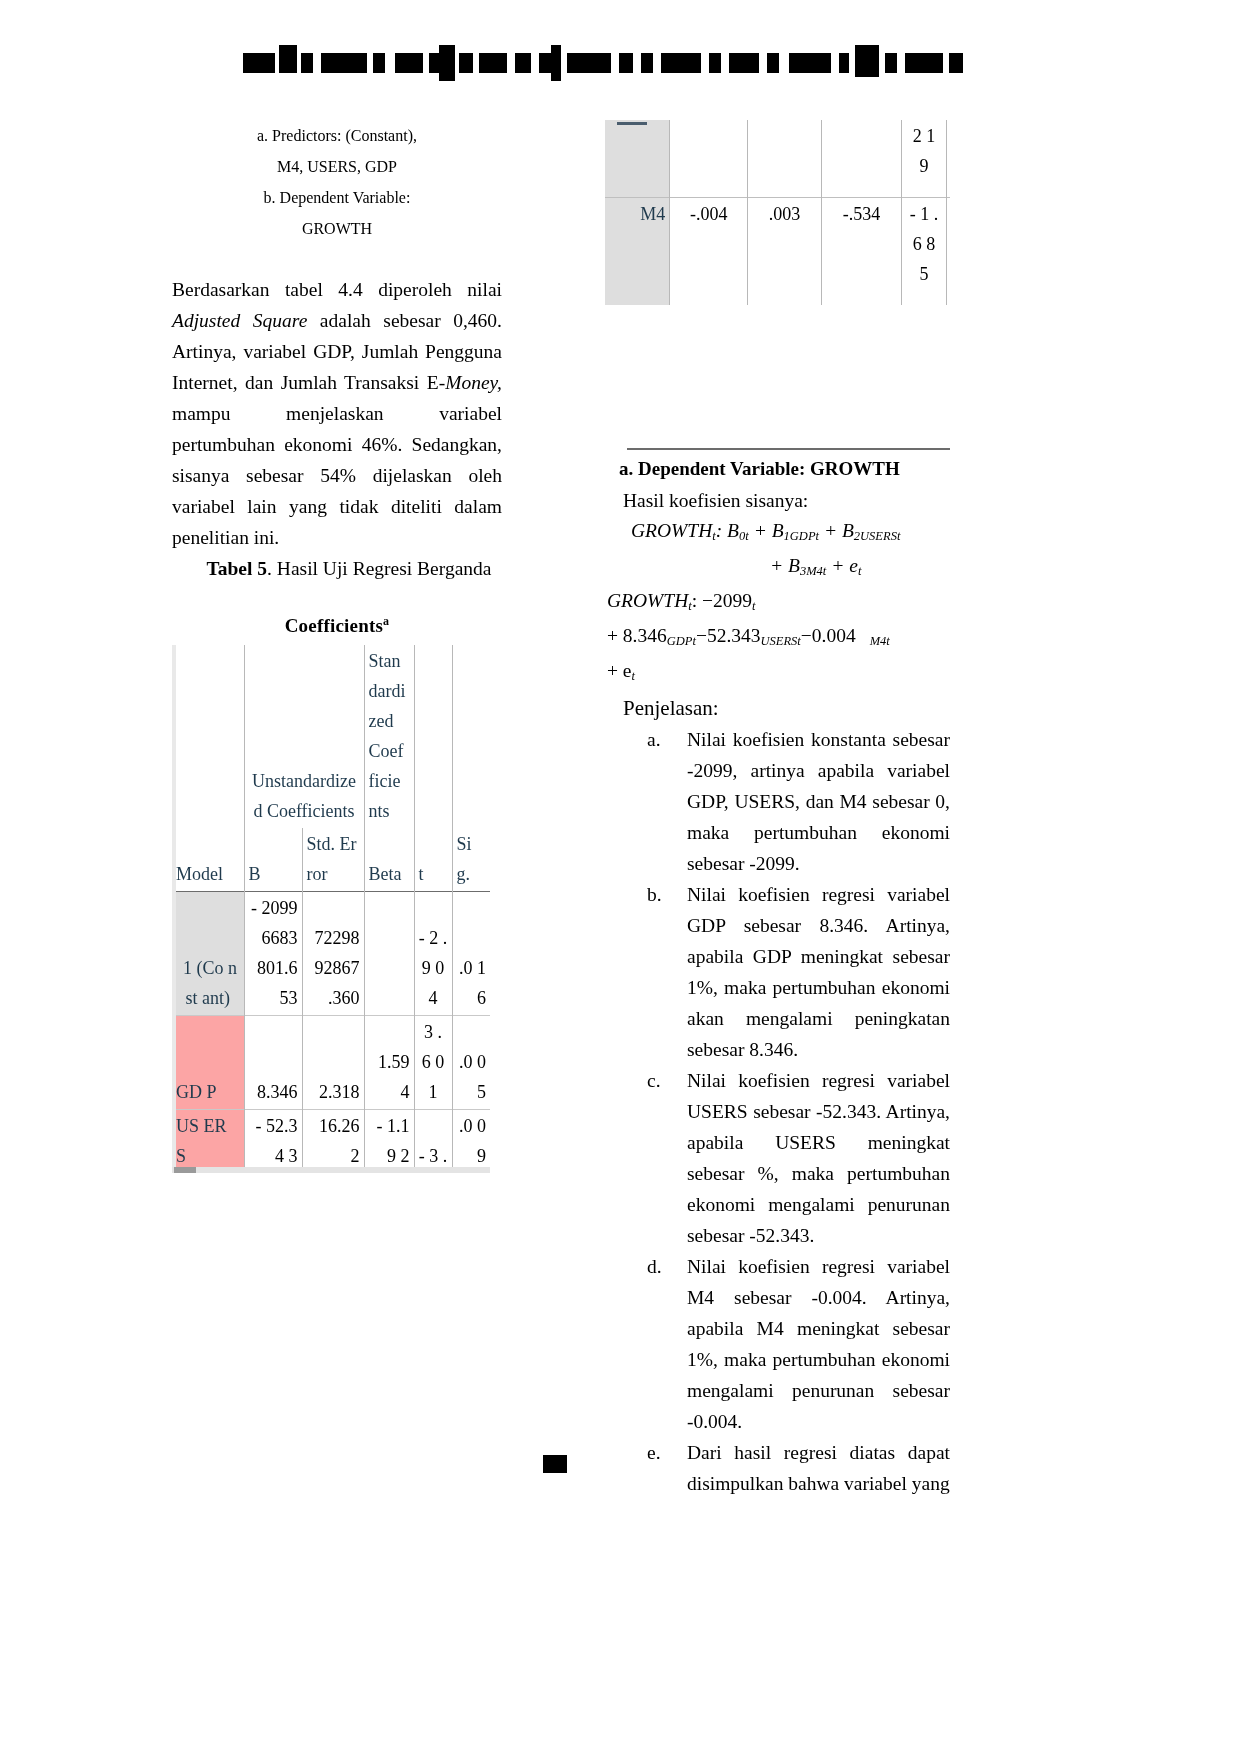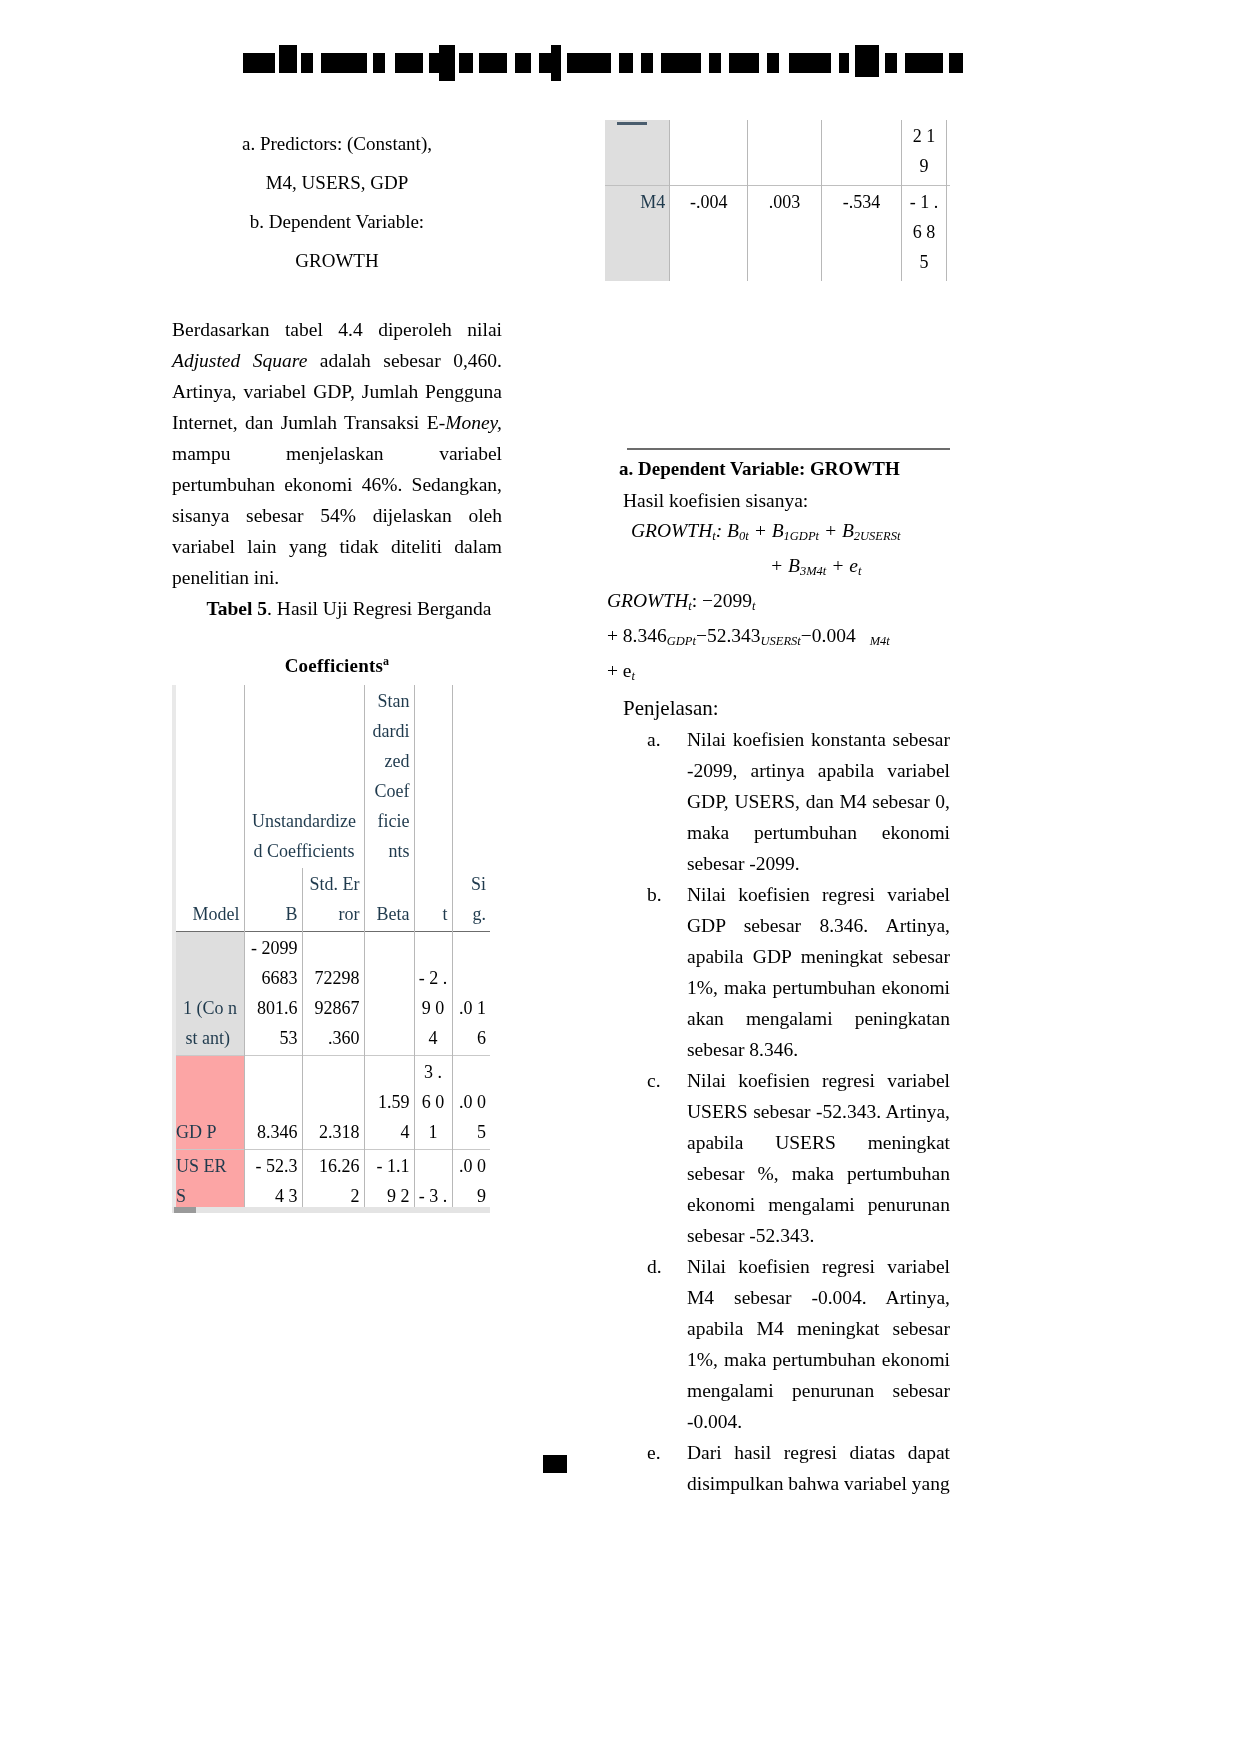--- a/index.html
+++ b/index.html
@@ -40,24 +40,24 @@
 
   
   .para {
     font-size: 19.5px;
     line-height: 31px;
     text-align: justify;
     text-justify: inter-word;
     margin: 0;
   }
   .centered-line {
-    font-size: 19px;
+    font-size: 16px;
     line-height: 31px;
     text-align: center;
-    margin: 8px;
+    margin: 0;
   }
   .spacer-30 { height: 30px; }
 
   .italic { font-style: italic; }
   .bold { font-weight: bold; }
 
   .tabel-caption {
     font-size: 19.5px;
     line-height: 31px;
     text-align: center;
@@ -88,21 +88,21 @@
     color: #1f3a4d;
   }
   table.spss td, table.spss th {
     vertical-align: bottom;
     padding: 1px 4px 2px 4px;
     font-weight: normal;
     line-height: 30px;
     word-break: break-all;
     overflow-wrap: anywhere;
   }
-  .hdr-cell { border-left: 1px solid #b8b8b8; text-align: right; }
+  .hdr-cell { border-left: 1px solid #b8b8b8; text-align: left; }
   .hdr-cell.first { border-left: none; }
   .rowline-top { border-top: 1.6px solid #6c6c6c; }
   .rowline-thin { border-top: 1px solid #c9c9c9; }
   .body-cell {
     border-left: 1px solid #b8b8b8;
     text-align: right;
     color: #000000;
     vertical-align: top;
   }
   .body-cell.center { text-align: center; }
@@ -127,21 +127,21 @@
     overflow: hidden;
   }
   table.frag {
     border-collapse: collapse;
     table-layout: fixed;
     width: 386px;
     font-size: 18px;
     line-height: 30px;
   }
   table.frag td {
-    padding: 1px 4px 4px 4px;
+    padding: 1px 4px 16px 4px;
     vertical-align: top;
     border-left: 1px solid #b8b8b8;
   }
   .frag-shade {
     background: #dedede;
     border-left: none !important;
     color: #1f3a4d;
     text-align: right;
   }
   .frag-num { text-align: center; color: #000; }

